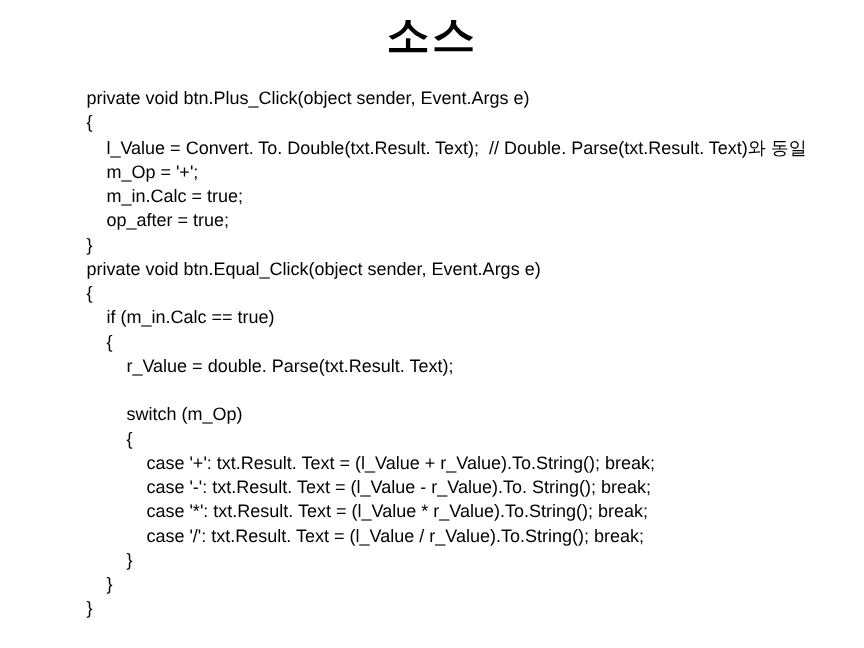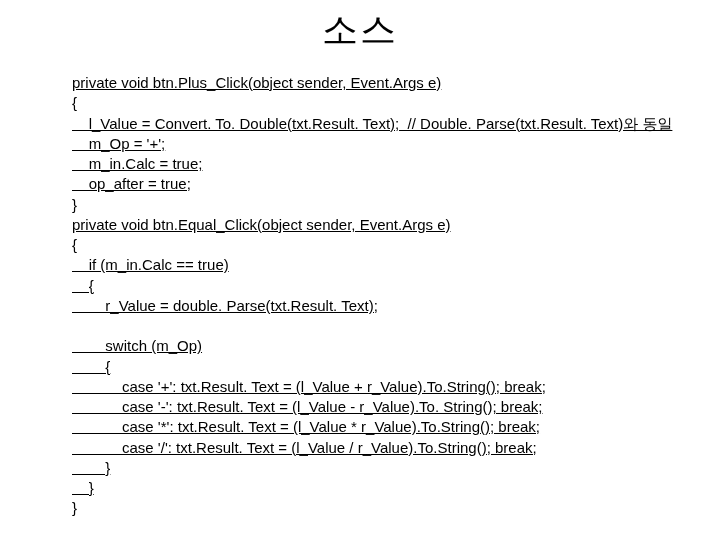--- a/index.html
+++ b/index.html
@@ -8,33 +8,32 @@
     width: 720px;
     height: 540px;
     background: #fff;
     font-family: "Malgun Gothic", "Segoe UI", sans-serif;
     color: #000;
     overflow: hidden;
   }
   .title {
     text-align: center;
     font-size: 36px;
-    font-weight: 400;
+    font-weight: 700;
     letter-spacing: 2px;
     margin-top: 6px;
     margin-bottom: 18px;
   }
   .code {
     font-family: "Malgun Gothic", "Segoe UI", sans-serif;
     font-size: 15px;
     line-height: 1.35;
     white-space: pre;
     margin-left: 72px;
     margin-right: 20px;
-    text-decoration: underline;
   }
 </style>
 </head>
 <body>
 
 <div class="title">소스</div>
 
 <div class="code">private void btn.Plus_Click(object sender, Event.Args e)
 {
     l_Value = Convert. To. Double(txt.Result. Text);  // Double. Parse(txt.Result. Text)와 동일

